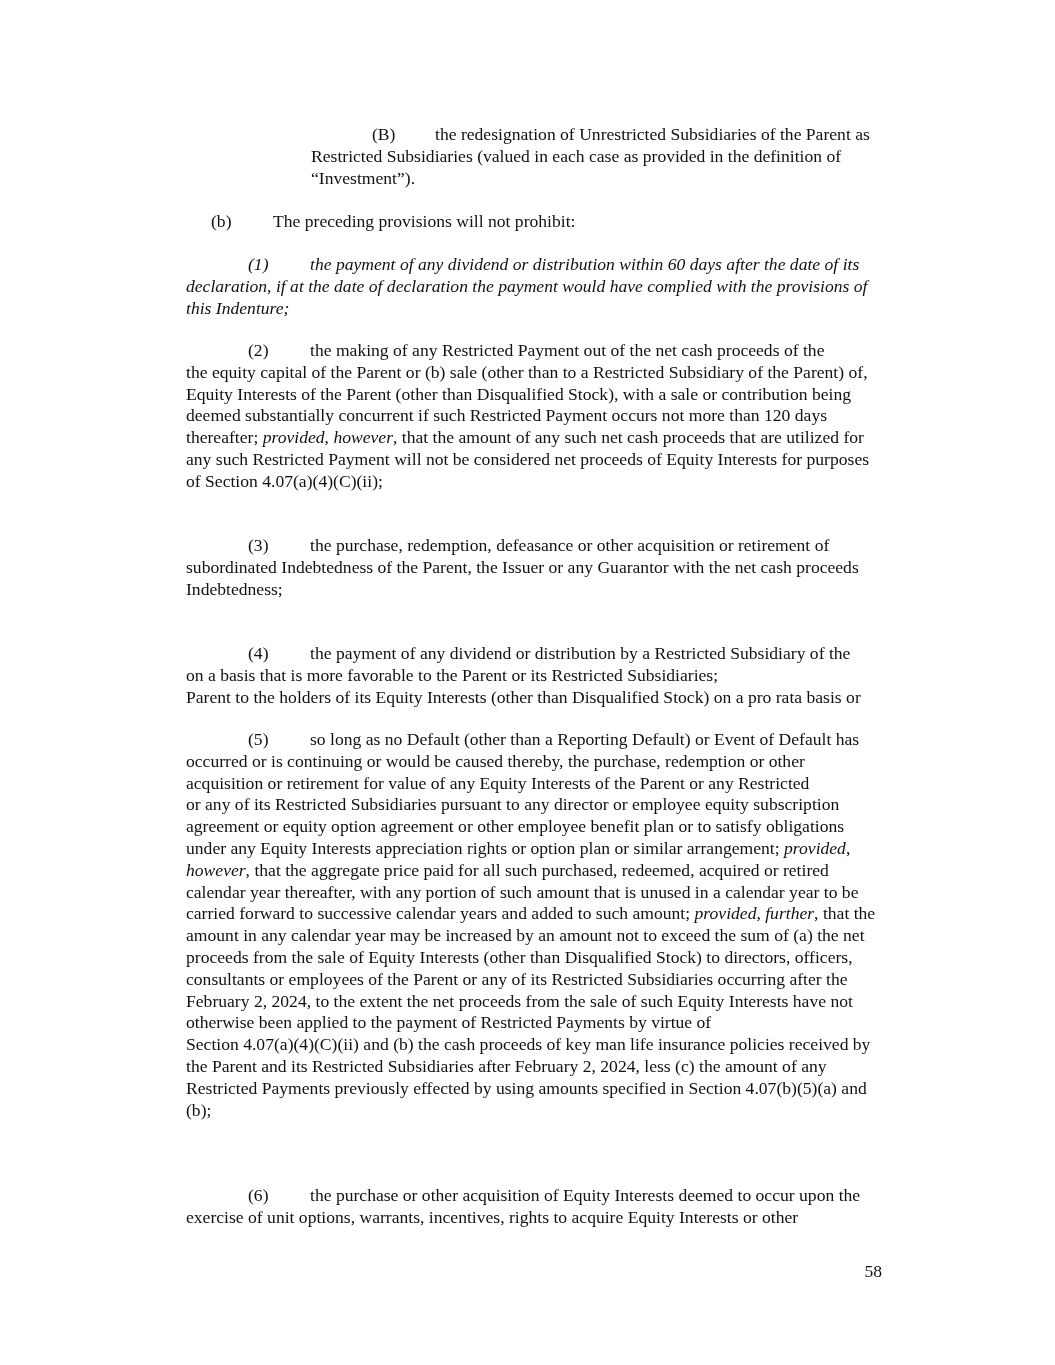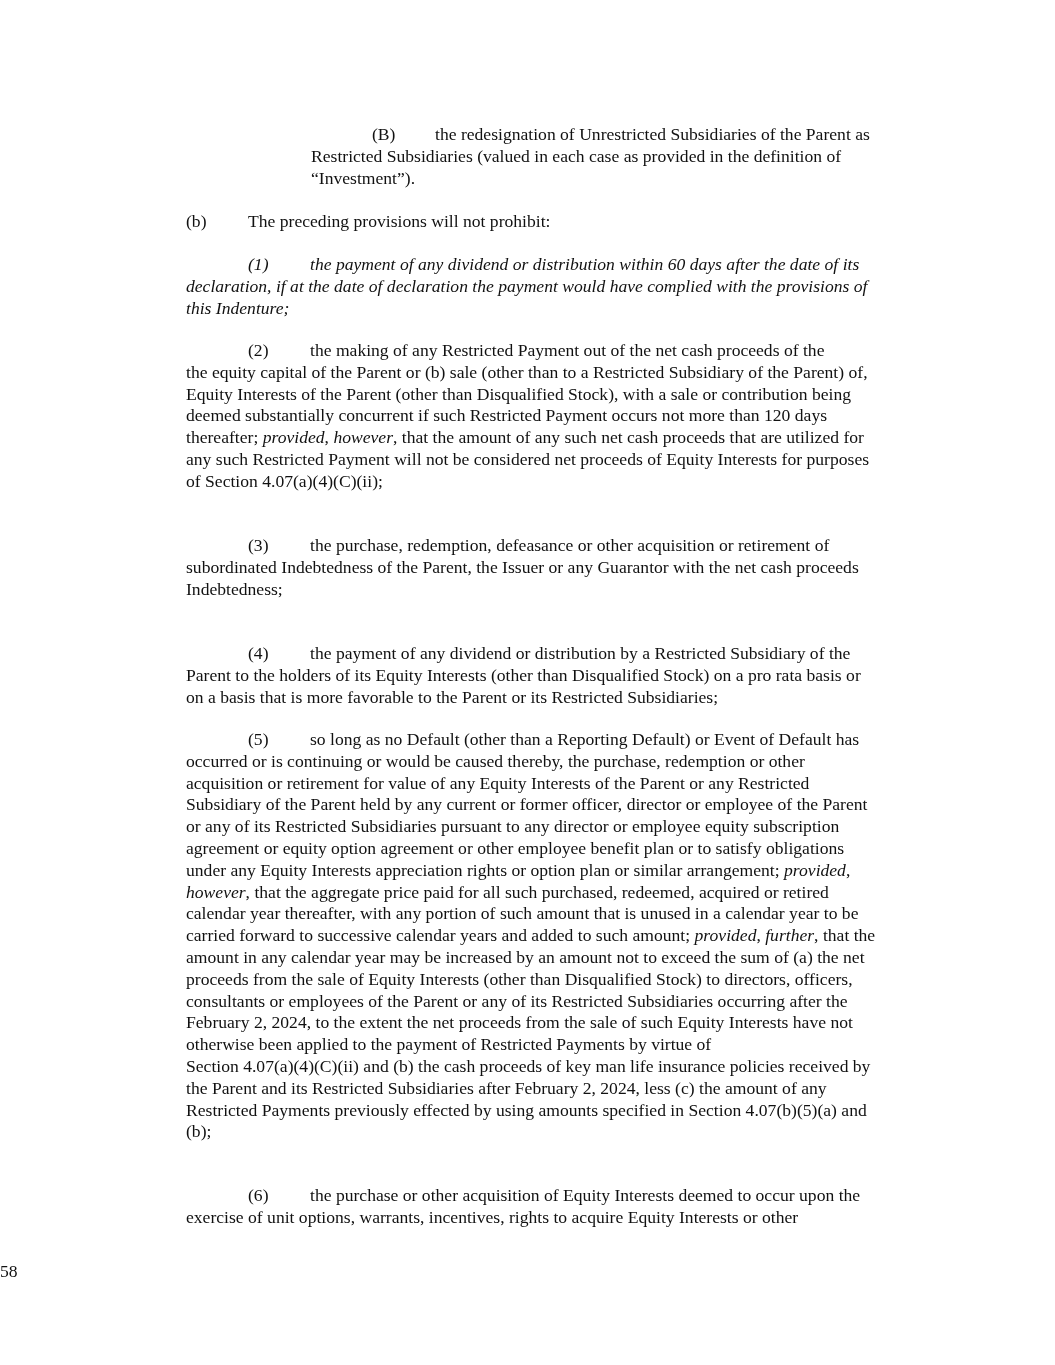--- a/index.html
+++ b/index.html
@@ -39,38 +39,38 @@
     }
     .sub-b-label { width: 62px; }
     .num-label  { width: 62px; }
     .first-indent { padding-left: 62px; }
     .subB { left: 311px; }
     .subB .first { margin-left: 61px; }
     .subB .first .label { width: 63px; }
     i { font-style: italic; }
     .page-number {
       position: absolute;
-      left: 0;
+      left: 10px;
       width: 872px;
       top: 1261px;
-      text-align: left;
+      text-align: right;
     }
   </style>
 </head>
 <body>
 
 <div class="page">
 
   <div class="block subB" style="top:124px;">
     <span class="line first"><span class="label">(B)</span><span>the redesignation of Unrestricted Subsidiaries of the Parent as</span></span>
     <span class="line">Restricted Subsidiaries (valued in each case as provided in the definition of</span>
     <span class="line">“Investment”).</span>
   </div>
 
-  <div class="block" style="top:211px;">
+  <div class="block" style="top:211px;margin-left:25px;">
     <span class="line"><span class="label sub-b-label">(b)</span><span>The preceding provisions will not prohibit:</span></span>
   </div>
 
   <div class="block" style="top:254px;font-style:italic;">
     <span class="line first-indent"><span class="label num-label">(1)</span><span>the payment of any dividend or distribution within 60 days after the date of its</span></span>
     <span class="line">declaration, if at the date of declaration the payment would have complied with the provisions of</span>
     <span class="line">this Indenture;</span>
   </div>
 
   <div class="block" style="top:340px;">
@@ -84,29 +84,28 @@
   </div>
 
   <div class="block" style="top:535px;">
     <span class="line first-indent"><span class="label num-label">(3)</span><span>the purchase, redemption, defeasance or other acquisition or retirement of</span></span>
     <span class="line">subordinated Indebtedness of the Parent, the Issuer or any Guarantor with the net cash proceeds</span>
     <span class="line">Indebtedness;</span>
   </div>
 
   <div class="block" style="top:643px;">
     <span class="line first-indent"><span class="label num-label">(4)</span><span>the payment of any dividend or distribution by a Restricted Subsidiary of the</span></span>
+    <span class="line">on a basis that is more favorable to the Parent or its Restricted Subsidiaries;</span>
     <span class="line">Parent to the holders of its Equity Interests (other than Disqualified Stock) on a pro rata basis or</span>
-    <span class="line">on a basis that is more favorable to the Parent or its Restricted Subsidiaries;</span>
   </div>
 
   <div class="block" style="top:729px;">
     <span class="line first-indent"><span class="label num-label">(5)</span><span>so long as no Default (other than a Reporting Default) or Event of Default has</span></span>
     <span class="line">occurred or is continuing or would be caused thereby, the purchase, redemption or other</span>
     <span class="line">acquisition or retirement for value of any Equity Interests of the Parent or any Restricted</span>
-    <span class="line">Subsidiary of the Parent held by any current or former officer, director or employee of the Parent</span>
     <span class="line">or any of its Restricted Subsidiaries pursuant to any director or employee equity subscription</span>
     <span class="line">agreement or equity option agreement or other employee benefit plan or to satisfy obligations</span>
     <span class="line"><span>under any Equity Interests appreciation rights or option plan or similar arrangement; </span><i>provided</i><span>,</span></span>
     <span class="line"><i>however</i><span>, that the aggregate price paid for all such purchased, redeemed, acquired or retired</span></span>
     <span class="line">calendar year thereafter, with any portion of such amount that is unused in a calendar year to be</span>
     <span class="line"><span>carried forward to successive calendar years and added to such amount; </span><i>provided</i><span>, </span><i>further</i><span>, that the</span></span>
     <span class="line">amount in any calendar year may be increased by an amount not to exceed the sum of (a) the net</span>
     <span class="line">proceeds from the sale of Equity Interests (other than Disqualified Stock) to directors, officers,</span>
     <span class="line">consultants or employees of the Parent or any of its Restricted Subsidiaries occurring after the</span>
     <span class="line">February 2, 2024, to the extent the net proceeds from the sale of such Equity Interests have not</span>

